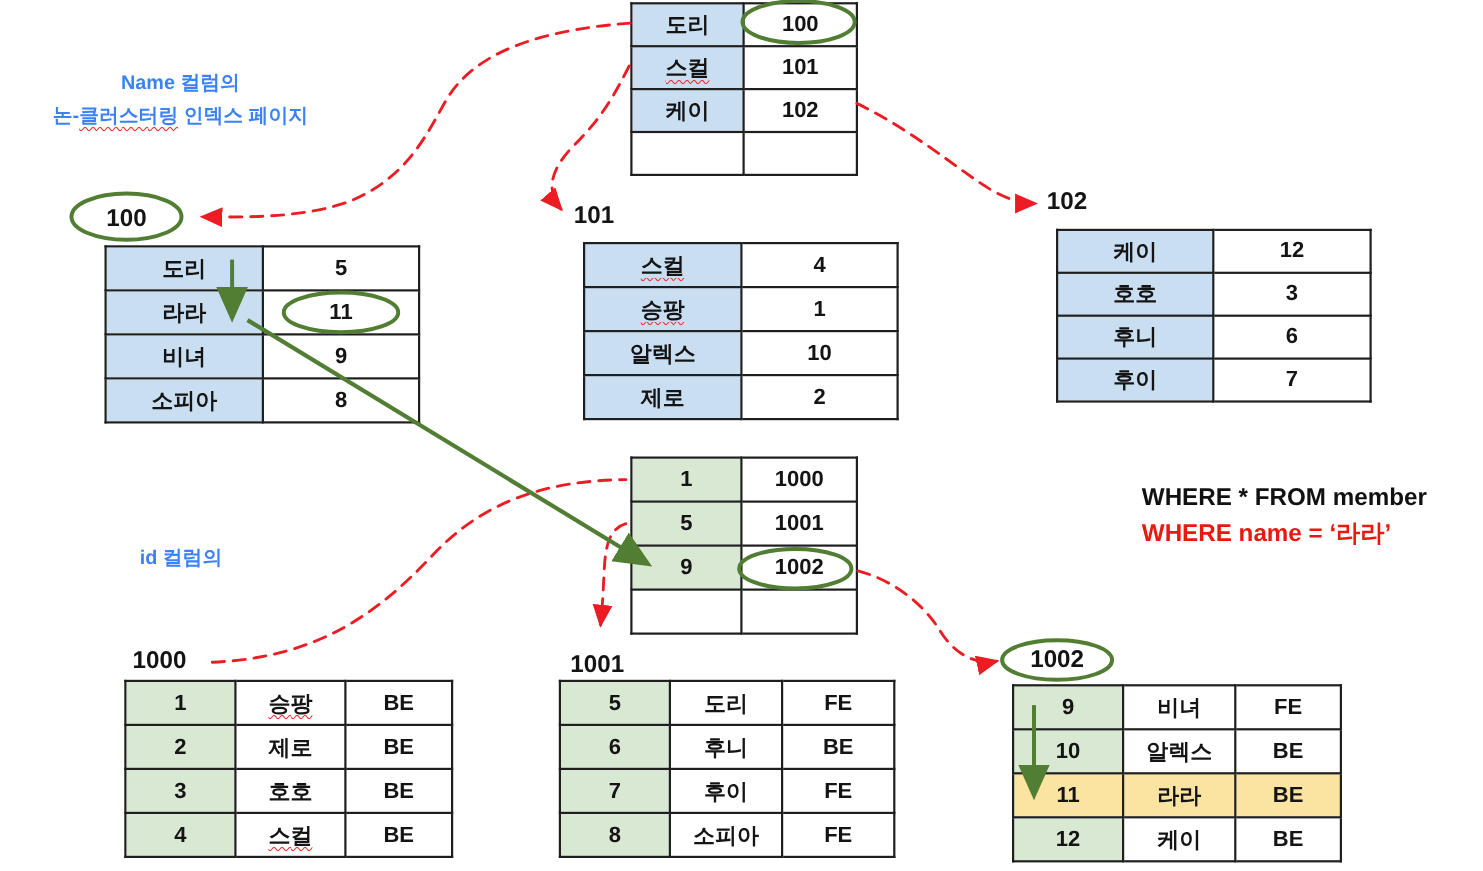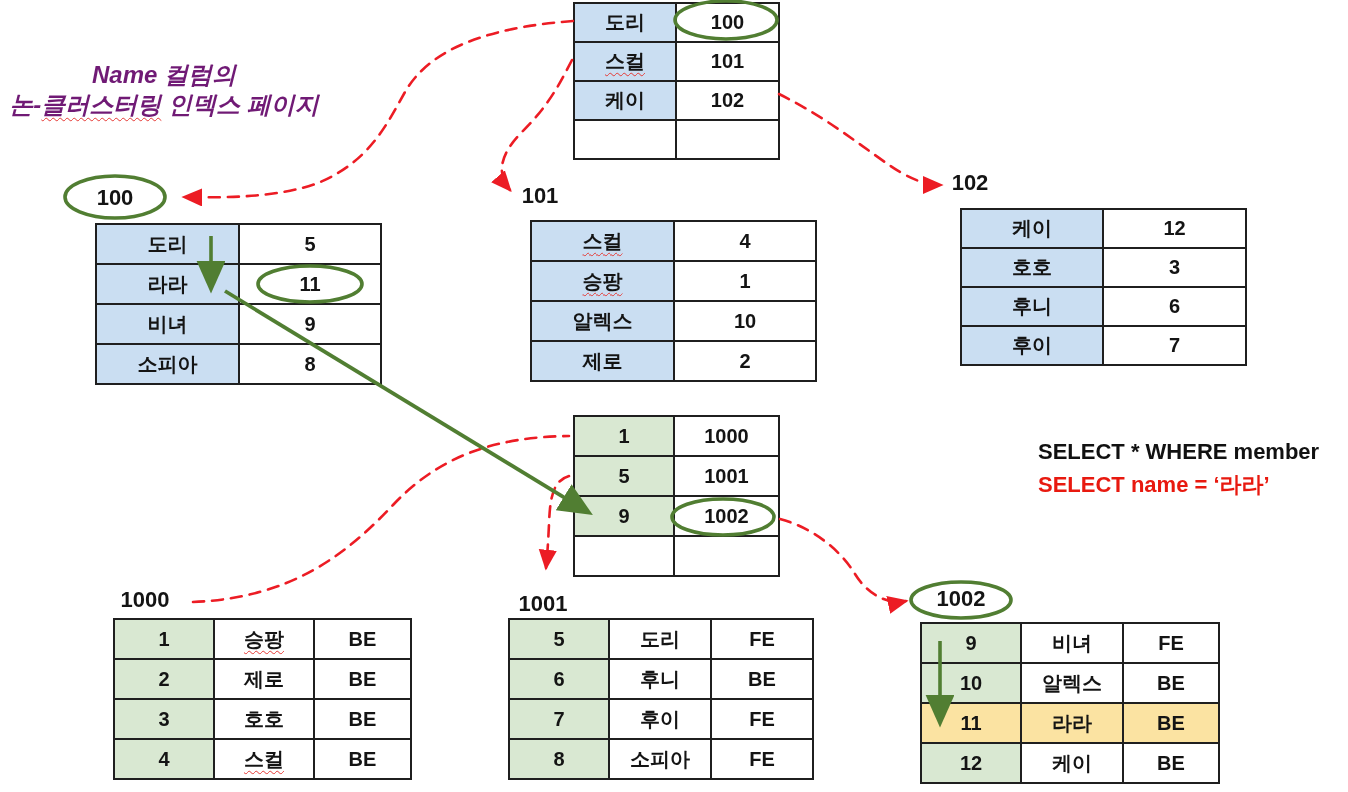--- a/index.html
+++ b/index.html
@@ -8,40 +8,41 @@
   table{position:absolute;border-collapse:collapse;table-layout:fixed;z-index:1;padding-left:14px;}
   td{border:2px solid #1f1f1f;text-align:center;vertical-align:middle;
      font-weight:700;font-size:20px;color:#141414;padding:0;height:38px;overflow:hidden;}
   #t-nameroot td{height:37px;}
   #t-102 td{height:37px;}
   .c-blue{background:#cadef2;}
   .c-green{background:#d9e8d2;}
   .c-yellow{background:#fbe3a2;}
   .sq{text-decoration:underline wavy #e53935;text-decoration-thickness:1.3px;text-underline-offset:4px;}
   .plabel{position:absolute;font-weight:700;font-size:22px;color:#141414;text-align:center;z-index:2;}
-  .heading{position:absolute;text-align:center;color:#701a75;font-weight:700;font-size:24px;line-height:30px;z-index:2;white-space:nowrap;font-style:italic;}
+  .heading{position:absolute;text-align:center;color:#3b82f6;font-weight:700;font-size:18px;line-height:30px;z-index:2;white-space:nowrap;}
   #query{position:absolute;left:1038px;top:435px;font-weight:700;font-size:22px;line-height:33px;color:#111;z-index:2;white-space:nowrap;}
   #query .q2{color:#e8190f;}
   svg.overlay{position:absolute;left:0;top:0;width:1348px;height:792px;z-index:5;pointer-events:none;}
 </style>
 </head>
 <body>
 
 <div class="canvas">
 
   <div class="heading" style="left:8px;top:60px;width:312px;">
     <div>Name 컬럼의</div>
     <div><span>논-</span><span class="sq">클러스터링</span><span> 인덱스 페이지</span></div>
   </div>
   <div class="heading" style="left:12px;top:492px;width:305px;">
+    <div>id 컬럼의</div>
   </div>
 
   <div id="query">
-    <div class="q1">SELECT * WHERE member</div>
-    <div class="q2">SELECT name = ‘라라’</div>
+    <div class="q1">WHERE * FROM member</div>
+    <div class="q2">WHERE name = ‘라라’</div>
   </div>
 
   <table id="t-nameroot" style="left:573px;top:2px;width:205px;">
     <colgroup>
         <col style="width:102px">
         <col style="width:103px">
       </colgroup>
     <tbody>
         <tr>
           <td class="c-blue">도리</td>

